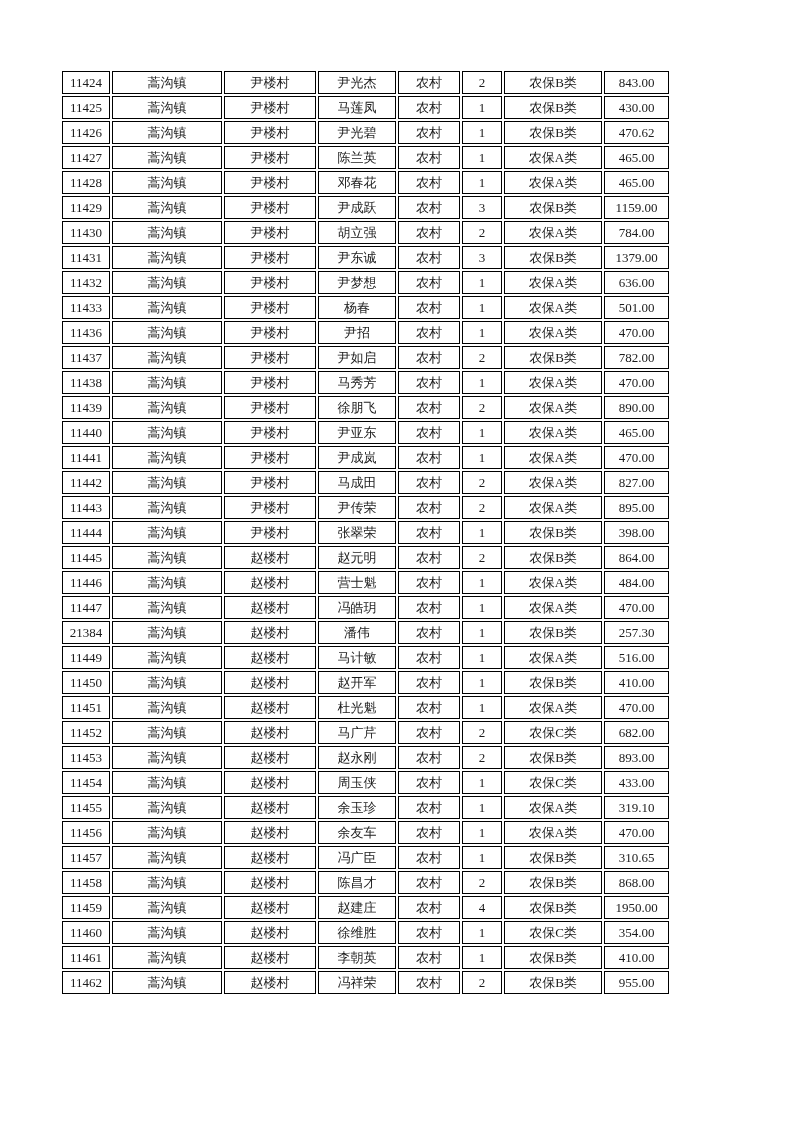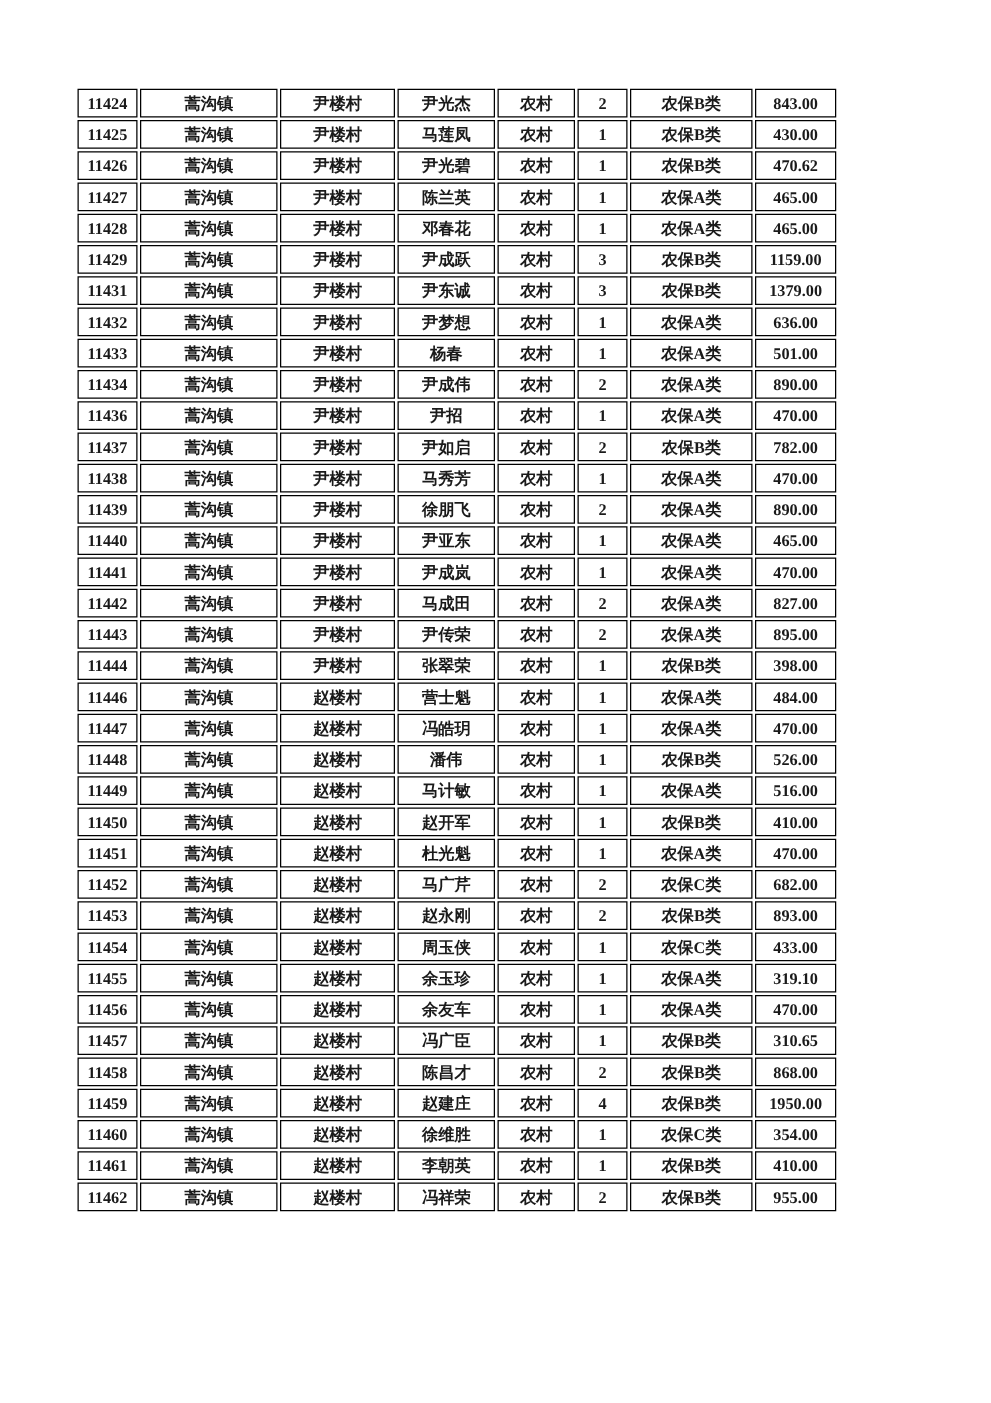--- a/index.html
+++ b/index.html
@@ -11,21 +11,20 @@
     width: 793px;
     height: 1122px;
     font-family: "Liberation Serif", "DejaVu Serif", serif;
     overflow: hidden;
   }
   .page {
     position: relative;
     width: 793px;
     height: 1122px;
     background: #ffffff;
-    font-weight: bold;
   }
   table.grid {
     position: absolute;
     left: 60px;
     top: 69px;
     width: 597px;
     border-collapse: separate;
     border-spacing: 2px;
     table-layout: fixed;
   }
@@ -121,20 +120,30 @@
           <td>11429</td>
           <td>蒿沟镇</td>
           <td>尹楼村</td>
           <td>尹成跃</td>
           <td>农村</td>
           <td>3</td>
           <td>农保B类</td>
           <td>1159.00</td>
         </tr>
         <tr>
+          <td>11430</td>
+          <td>蒿沟镇</td>
+          <td>尹楼村</td>
+          <td>胡立强</td>
+          <td>农村</td>
+          <td>2</td>
+          <td>农保A类</td>
+          <td>784.00</td>
+        </tr>
+        <tr>
           <td>11431</td>
           <td>蒿沟镇</td>
           <td>尹楼村</td>
           <td>尹东诚</td>
           <td>农村</td>
           <td>3</td>
           <td>农保B类</td>
           <td>1379.00</td>
         </tr>
         <tr>
@@ -151,70 +160,60 @@
           <td>11433</td>
           <td>蒿沟镇</td>
           <td>尹楼村</td>
           <td>杨春</td>
           <td>农村</td>
           <td>1</td>
           <td>农保A类</td>
           <td>501.00</td>
         </tr>
         <tr>
-          <td>11434</td>
-          <td>蒿沟镇</td>
-          <td>尹楼村</td>
-          <td>尹成伟</td>
+          <td>11436</td>
+          <td>蒿沟镇</td>
+          <td>尹楼村</td>
+          <td>尹招</td>
+          <td>农村</td>
+          <td>1</td>
+          <td>农保A类</td>
+          <td>470.00</td>
+        </tr>
+        <tr>
+          <td>11437</td>
+          <td>蒿沟镇</td>
+          <td>尹楼村</td>
+          <td>尹如启</td>
+          <td>农村</td>
+          <td>2</td>
+          <td>农保B类</td>
+          <td>782.00</td>
+        </tr>
+        <tr>
+          <td>11438</td>
+          <td>蒿沟镇</td>
+          <td>尹楼村</td>
+          <td>马秀芳</td>
+          <td>农村</td>
+          <td>1</td>
+          <td>农保A类</td>
+          <td>470.00</td>
+        </tr>
+        <tr>
+          <td>11439</td>
+          <td>蒿沟镇</td>
+          <td>尹楼村</td>
+          <td>徐朋飞</td>
           <td>农村</td>
           <td>2</td>
           <td>农保A类</td>
           <td>890.00</td>
         </tr>
         <tr>
-          <td>11436</td>
-          <td>蒿沟镇</td>
-          <td>尹楼村</td>
-          <td>尹招</td>
-          <td>农村</td>
-          <td>1</td>
-          <td>农保A类</td>
-          <td>470.00</td>
-        </tr>
-        <tr>
-          <td>11437</td>
-          <td>蒿沟镇</td>
-          <td>尹楼村</td>
-          <td>尹如启</td>
-          <td>农村</td>
-          <td>2</td>
-          <td>农保B类</td>
-          <td>782.00</td>
-        </tr>
-        <tr>
-          <td>11438</td>
-          <td>蒿沟镇</td>
-          <td>尹楼村</td>
-          <td>马秀芳</td>
-          <td>农村</td>
-          <td>1</td>
-          <td>农保A类</td>
-          <td>470.00</td>
-        </tr>
-        <tr>
-          <td>11439</td>
-          <td>蒿沟镇</td>
-          <td>尹楼村</td>
-          <td>徐朋飞</td>
-          <td>农村</td>
-          <td>2</td>
-          <td>农保A类</td>
-          <td>890.00</td>
-        </tr>
-        <tr>
           <td>11440</td>
           <td>蒿沟镇</td>
           <td>尹楼村</td>
           <td>尹亚东</td>
           <td>农村</td>
           <td>1</td>
           <td>农保A类</td>
           <td>465.00</td>
         </tr>
         <tr>
@@ -251,48 +250,58 @@
           <td>11444</td>
           <td>蒿沟镇</td>
           <td>尹楼村</td>
           <td>张翠荣</td>
           <td>农村</td>
           <td>1</td>
           <td>农保B类</td>
           <td>398.00</td>
         </tr>
         <tr>
+          <td>11445</td>
+          <td>蒿沟镇</td>
+          <td>赵楼村</td>
+          <td>赵元明</td>
+          <td>农村</td>
+          <td>2</td>
+          <td>农保B类</td>
+          <td>864.00</td>
+        </tr>
+        <tr>
           <td>11446</td>
           <td>蒿沟镇</td>
           <td>赵楼村</td>
           <td>营士魁</td>
           <td>农村</td>
           <td>1</td>
           <td>农保A类</td>
           <td>484.00</td>
         </tr>
         <tr>
           <td>11447</td>
           <td>蒿沟镇</td>
           <td>赵楼村</td>
           <td>冯皓玥</td>
           <td>农村</td>
           <td>1</td>
           <td>农保A类</td>
           <td>470.00</td>
         </tr>
         <tr>
-          <td>11448</td>
+          <td>21384</td>
           <td>蒿沟镇</td>
           <td>赵楼村</td>
           <td>潘伟</td>
           <td>农村</td>
           <td>1</td>
           <td>农保B类</td>
-          <td>526.00</td>
+          <td>257.30</td>
         </tr>
         <tr>
           <td>11449</td>
           <td>蒿沟镇</td>
           <td>赵楼村</td>
           <td>马计敏</td>
           <td>农村</td>
           <td>1</td>
           <td>农保A类</td>
           <td>516.00</td>

